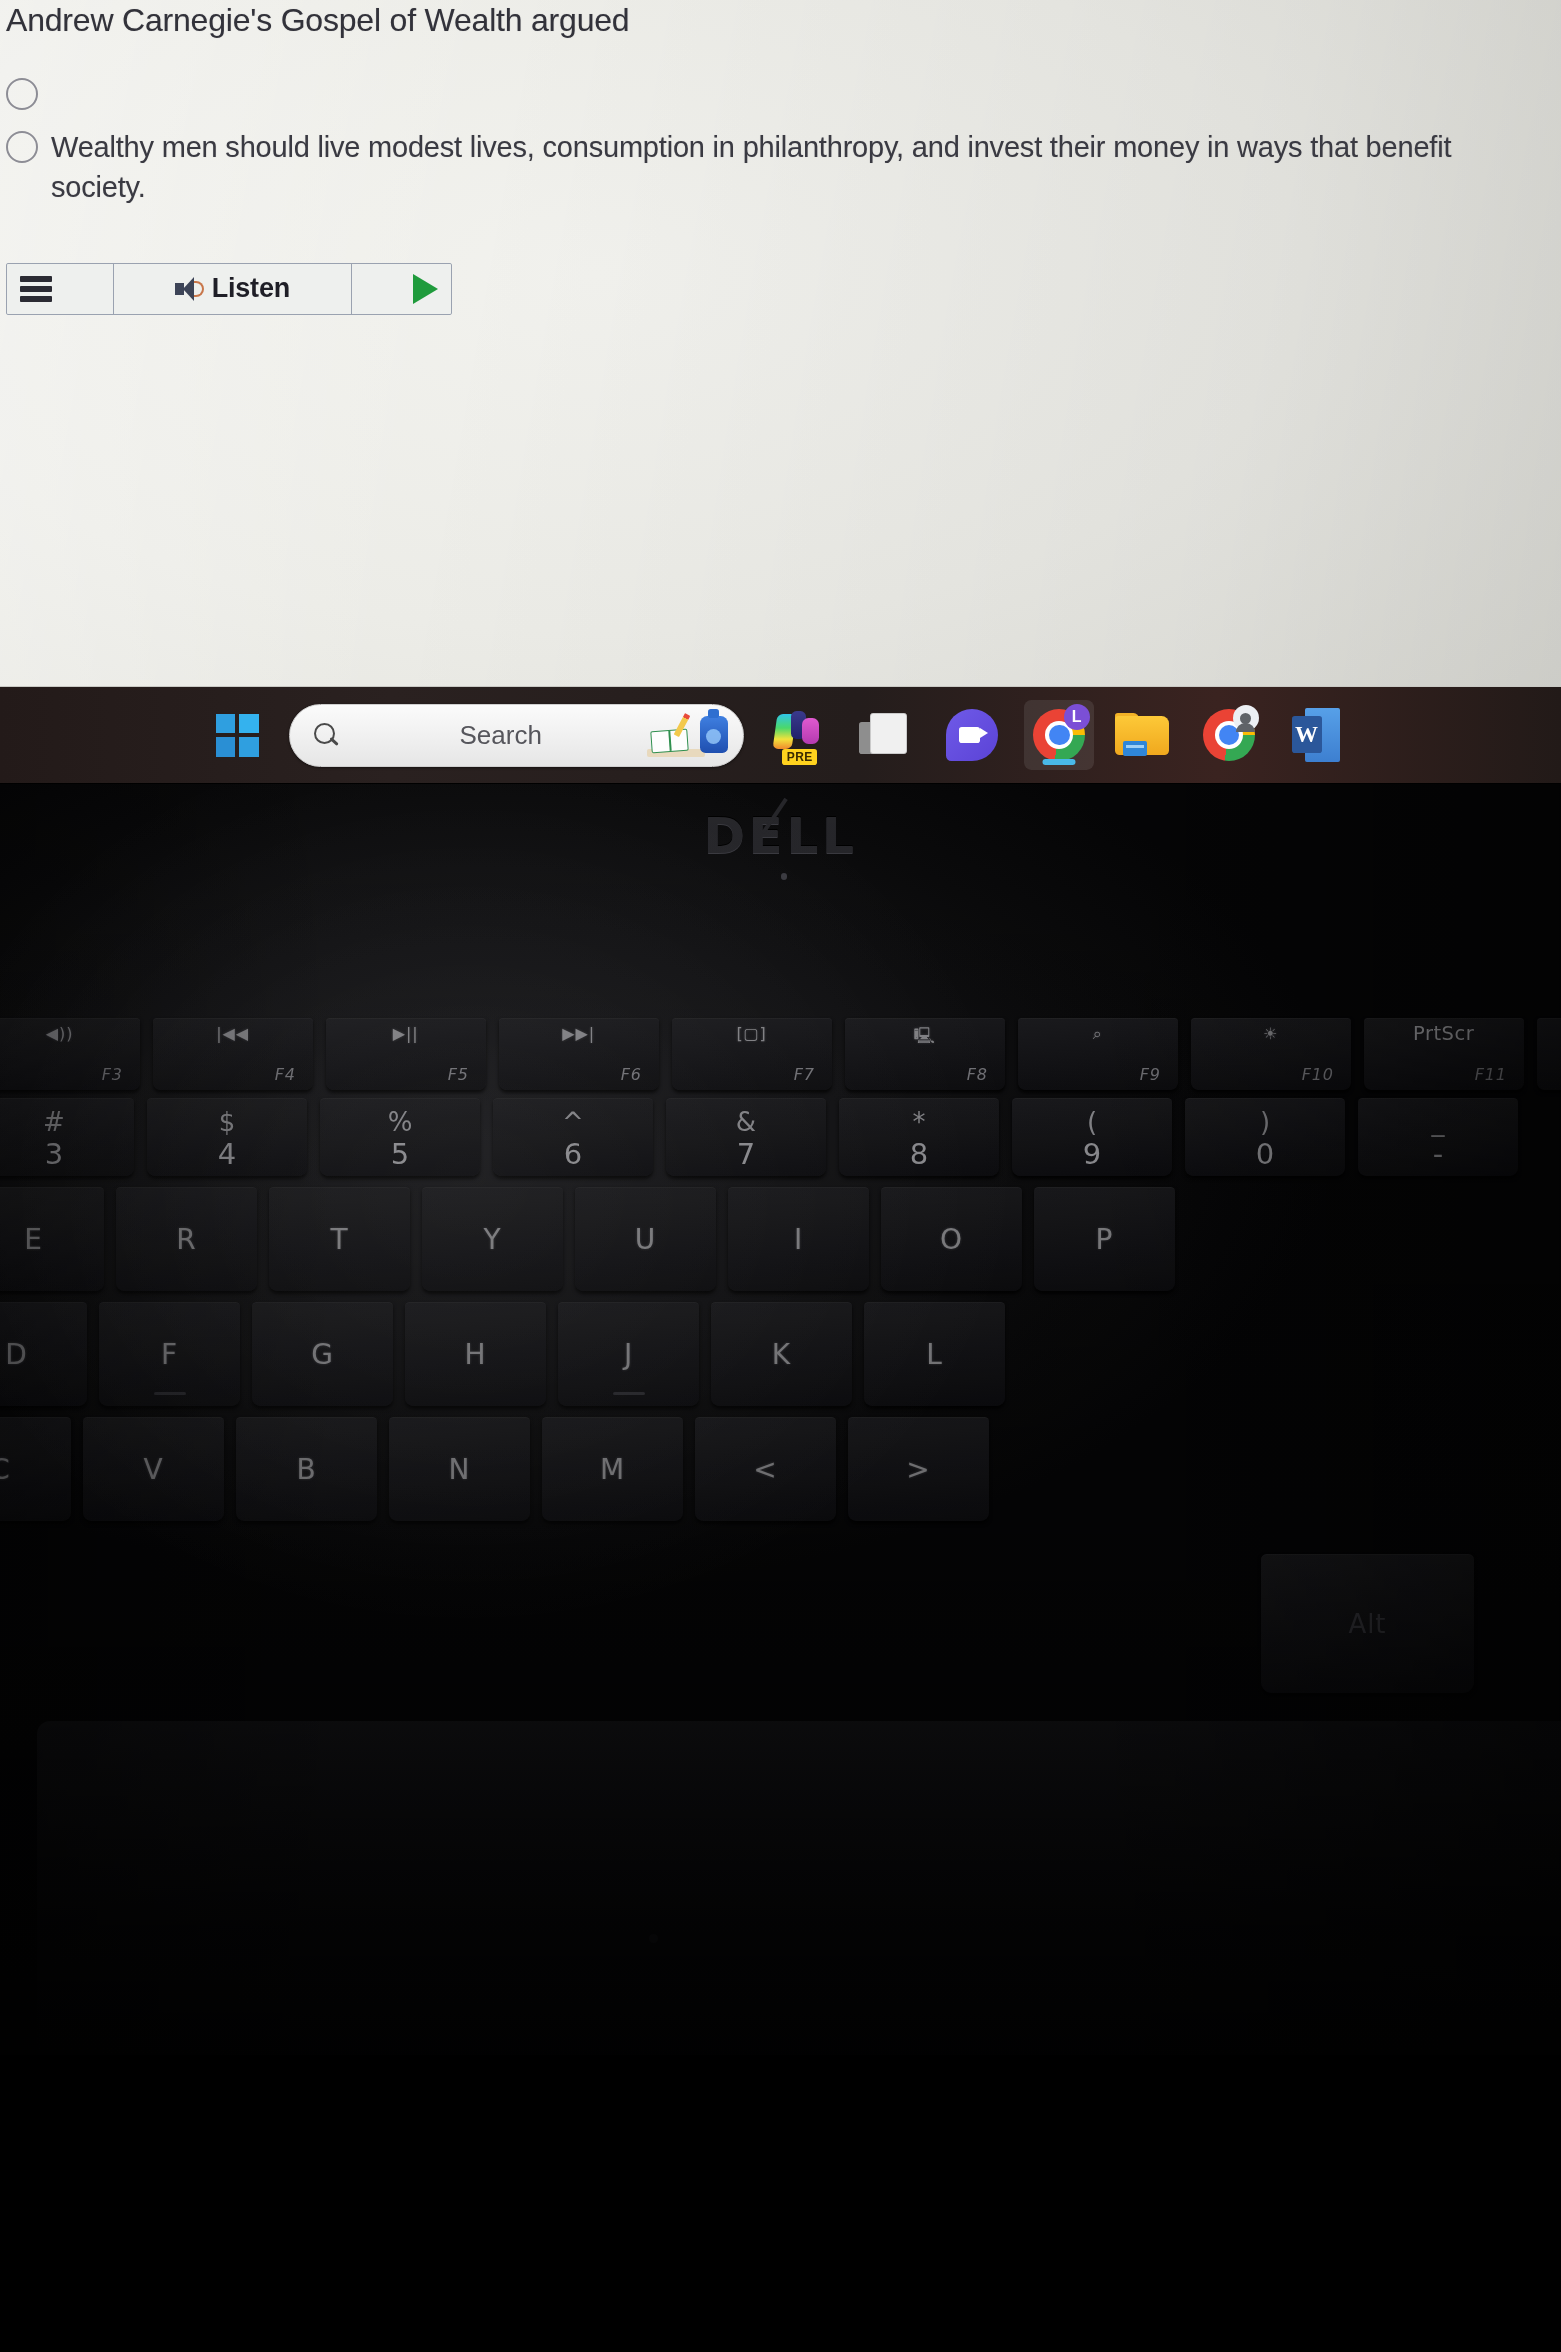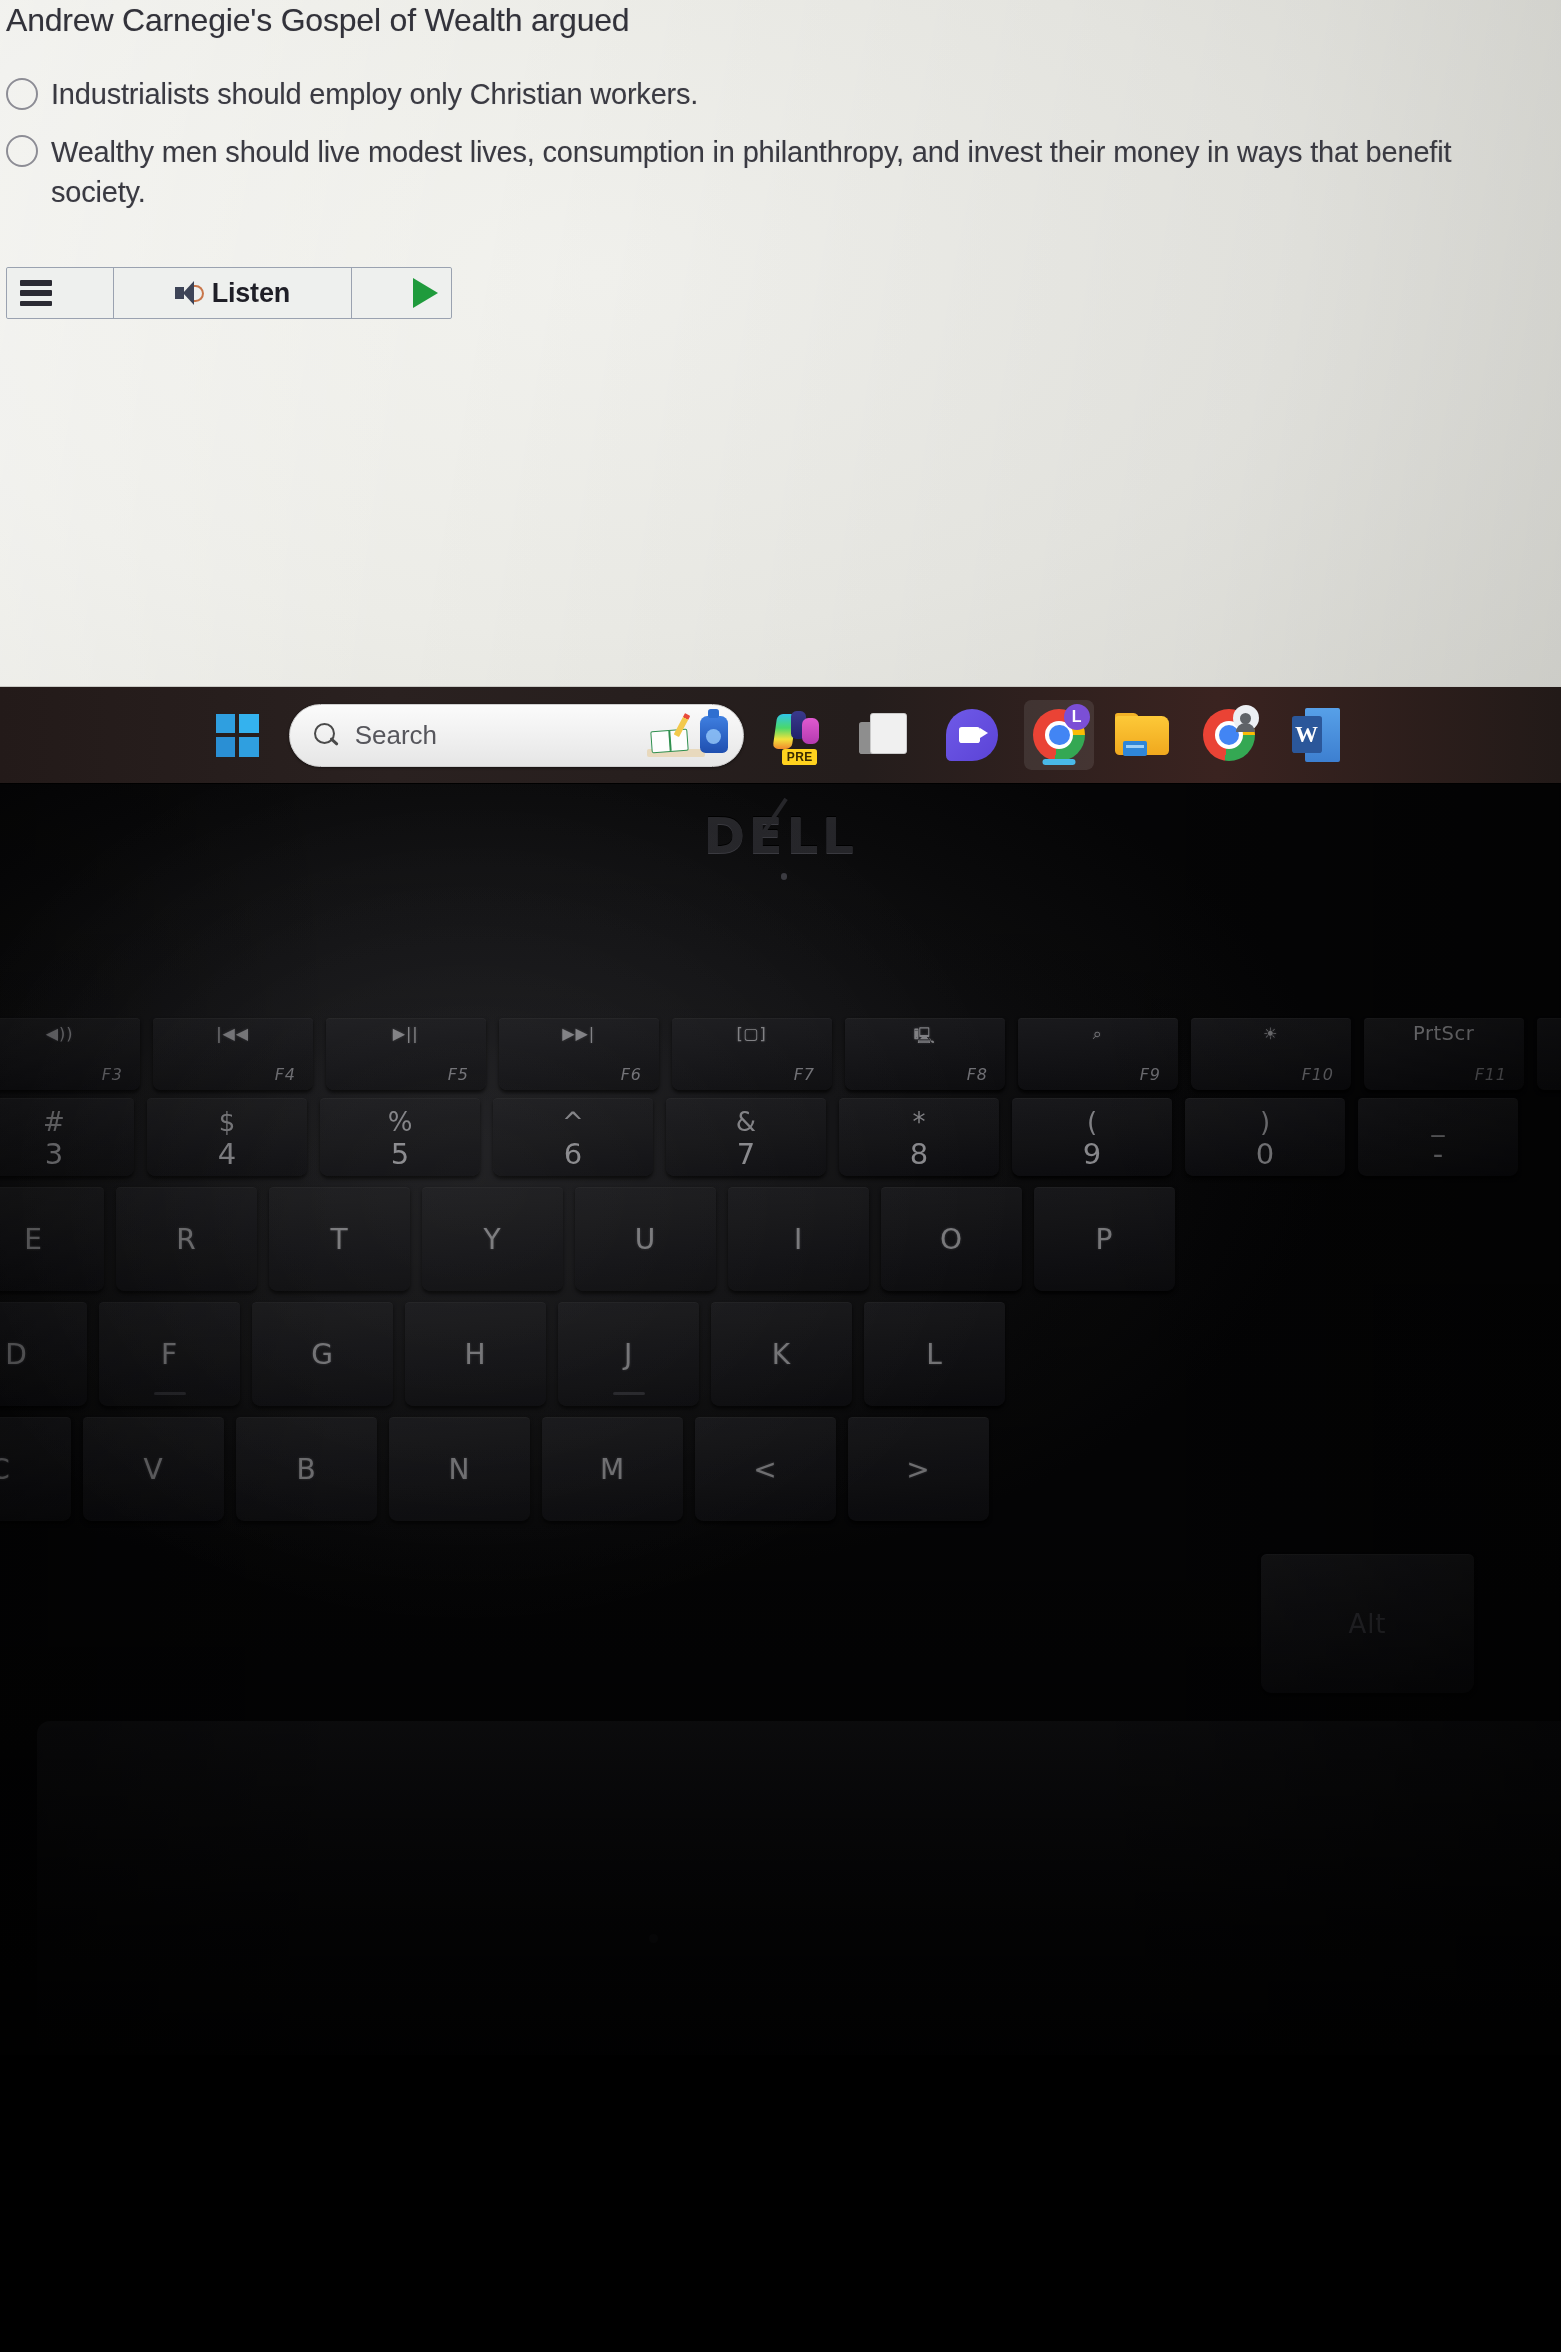--- a/index.html
+++ b/index.html
@@ -97,20 +97,21 @@
   .win-logo i:nth-child(3){ background:#2a8fd4; }
   .win-logo i:nth-child(4){ background:#2f9fe0; }
 
   
   .search-pill {
     width:455px; height:63px; border-radius:33px;
     background:linear-gradient(180deg,#fbfbfb,#e6e6e6);
     border:1.4px solid #cfcfcf;
     display:flex; align-items:center; padding:0 11px 0 22px; margin-left:16.7px;
     box-shadow:0 0.9px 2.8px rgba(0,0,0,.45);
+    text-align:center;
   }
   .search-ico { width:28px;height:28px; position:relative; flex:0 0 auto; }
   .search-ico::before{content:"";position:absolute;left:1.9px;top:1.9px;width:17.6px;height:17.6px;border:2.8px solid #4a4a4a;border-radius:50%;}
   .search-ico::after{content:"";position:absolute;left:17.6px;top:18.6px;width:10.2px;height:3.2px;background:#4a4a4a;transform:rotate(42deg);border-radius:1.9px;}
   .search-ph { font-size:26px; color:#56565c; margin-left:15px; flex:1; }
   .search-art { width:85px;height:48px; position:relative; flex:0 0 auto; }
   .sa-desk{position:absolute;left:0;bottom:1.9px;width:58px;height:8.3px;background:#e8d9bd;border-radius:1.9px;}
   .sa-book{position:absolute;left:4.6px;bottom:7.4px;width:37px;height:22px;background:#fdfdfd;border:1.9px solid #2f8f4e;border-radius:1.9px;transform:rotate(-4deg);}
   .sa-book::after{content:"";position:absolute;left:16.7px;top:0;width:1.9px;height:100%;background:#2f8f4e;}
   .sa-pencil{position:absolute;left:32px;bottom:22px;width:5.6px;height:24px;background:linear-gradient(180deg,#e84b3a 0%,#e84b3a 18%,#f2c94c 18%,#f2c94c 100%);transform:rotate(28deg);border-radius:0.9px;}
@@ -255,21 +256,20 @@
 
   <div class="screen">
     <div class="screen-inner">
 
       <div class="q-stem">Andrew Carnegie's Gospel of Wealth argued</div>
 
       <div class="options">
 
         <div class="opt-row">
           <div class="radio"></div>
-          <div class="opt-text">Industrialists should employ only Christian workers.</div>
         </div>
 
         <div class="opt-row">
           <div class="radio"></div>
           <div class="opt-text">Wealthy men should live modest lives, consumption in philanthropy, and invest their money in ways that benefit society.</div>
         </div>
 
 
 
       </div>

